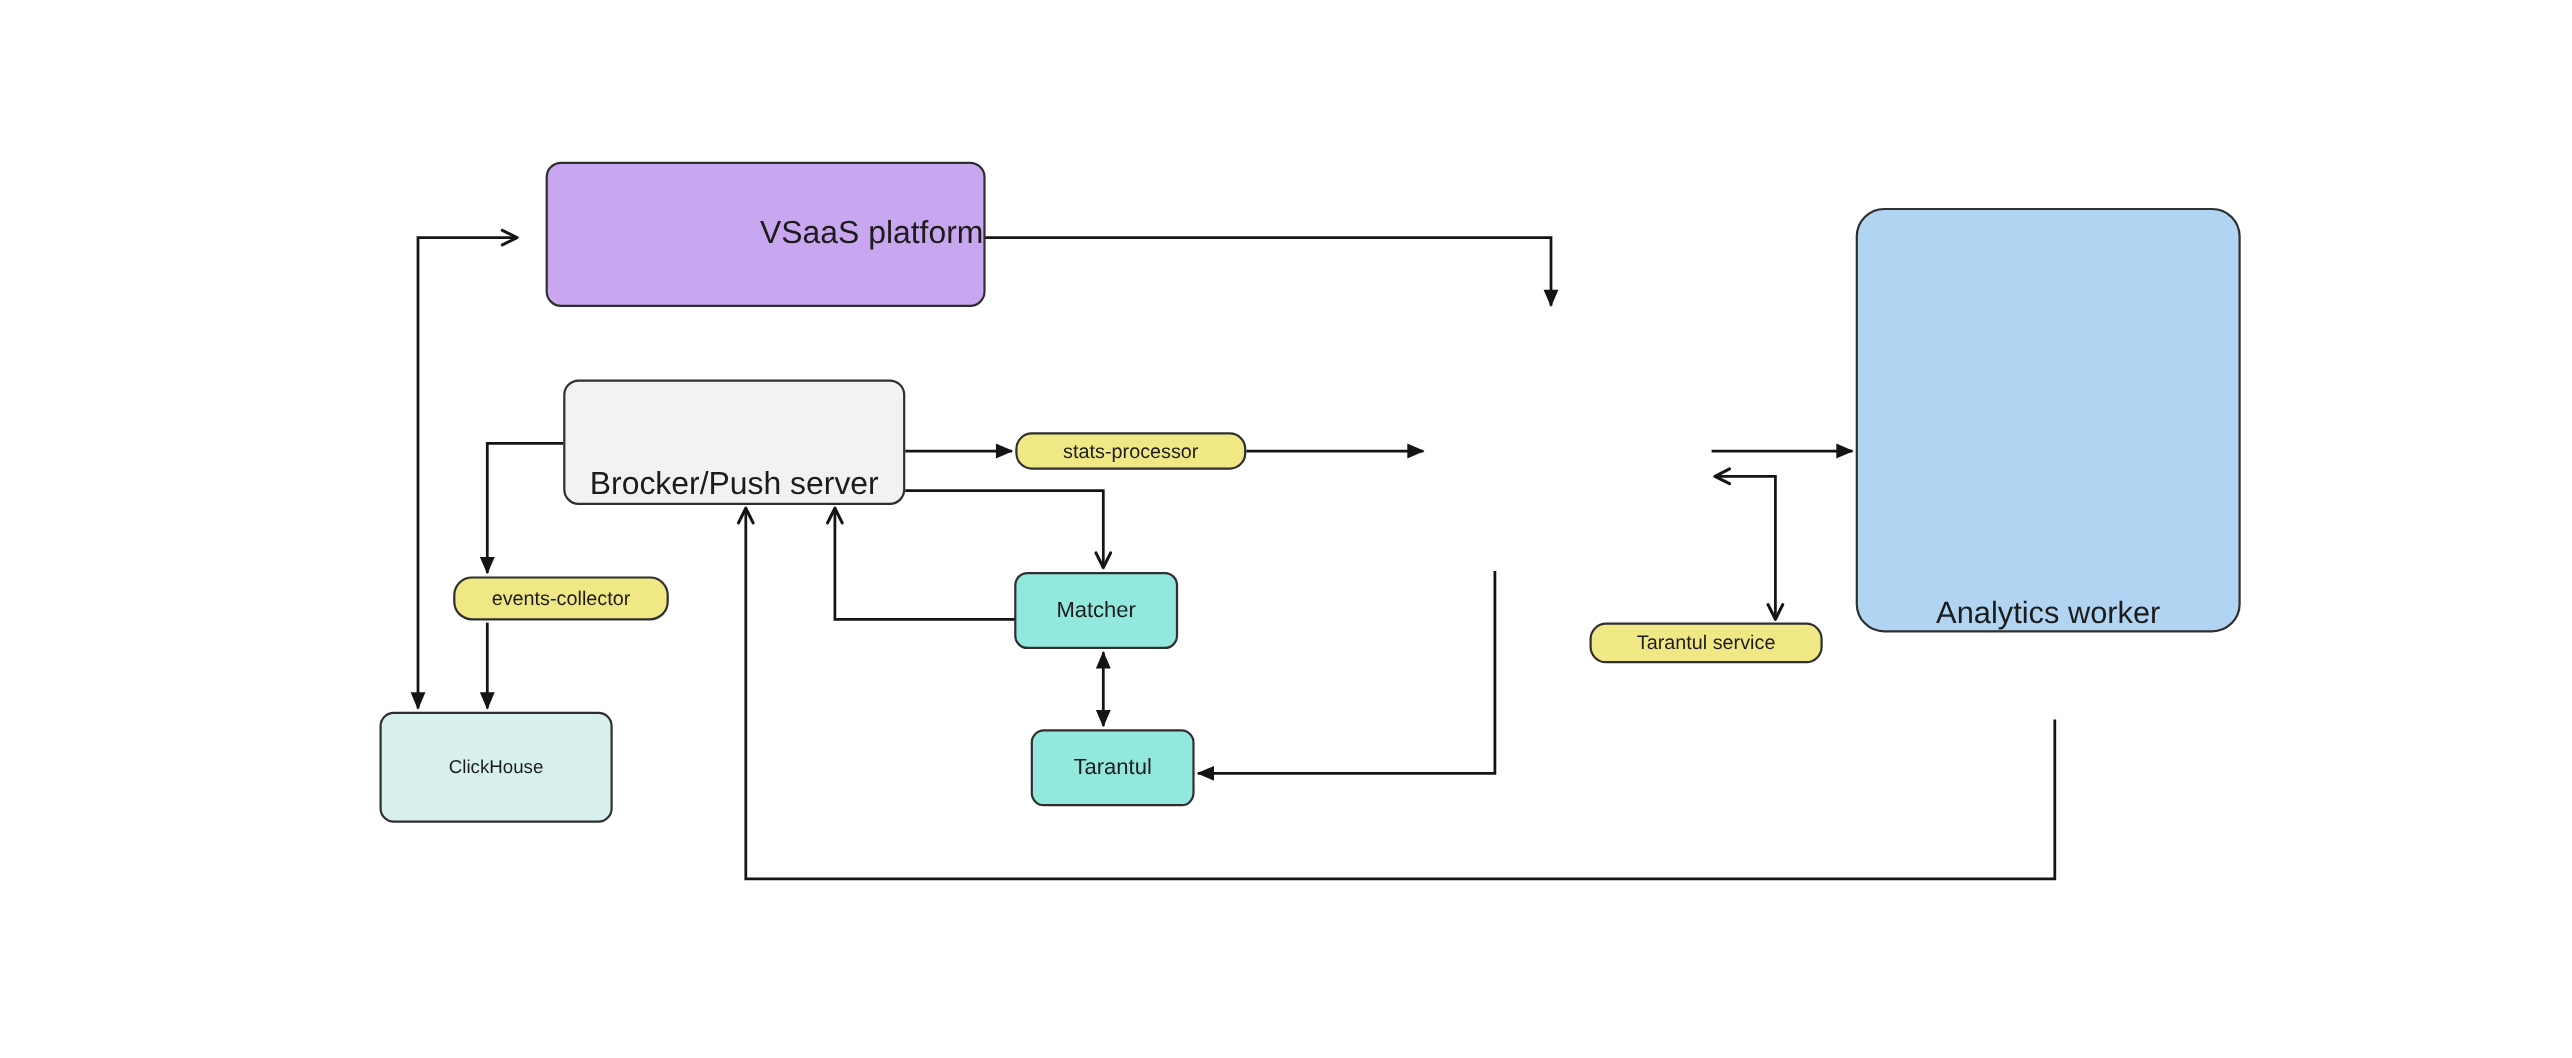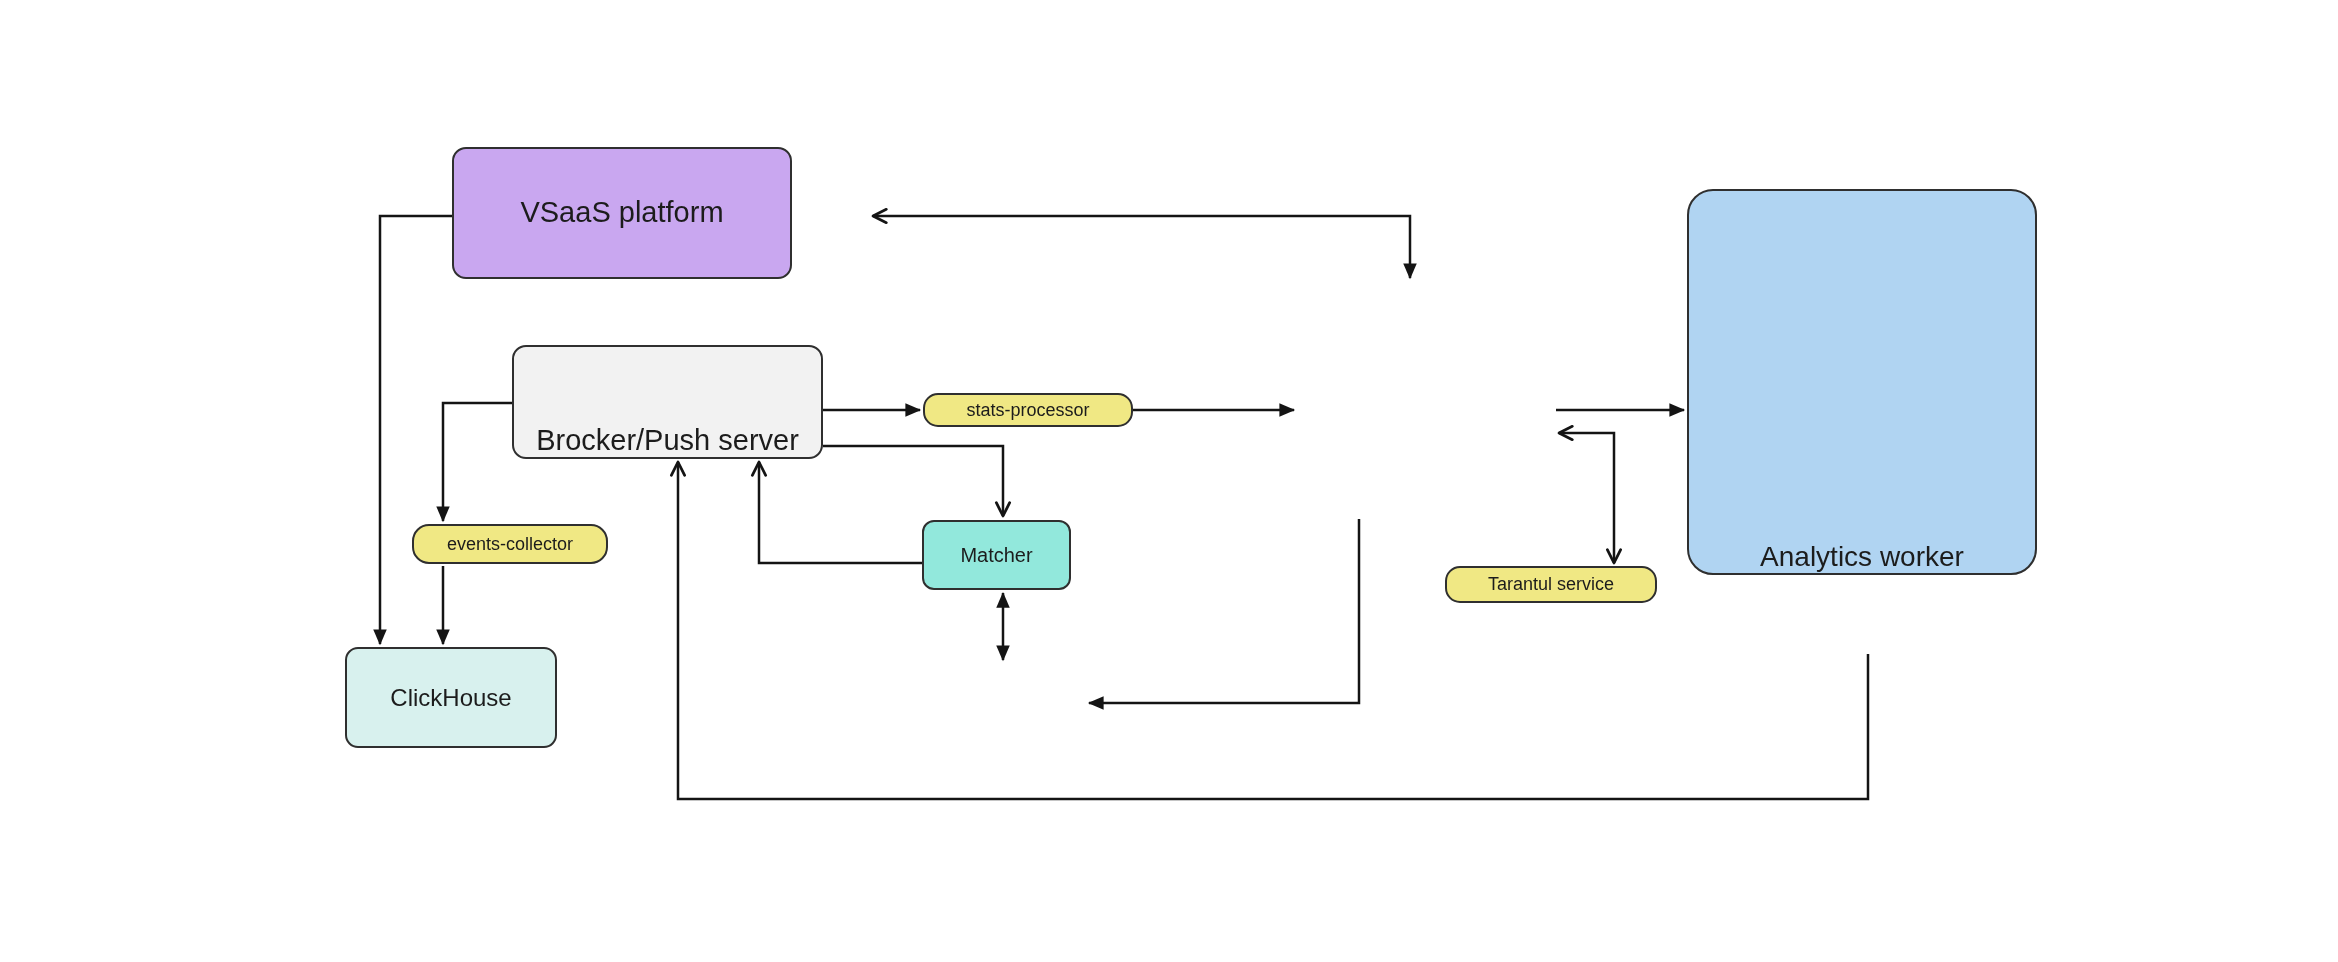--- a/index.html
+++ b/index.html
@@ -34,27 +34,27 @@
     align-items: center;
     justify-content: center;
     text-align: center;
     border: 2px solid #2f2f2f;
     background: #ffffff;
     line-height: 1.15;
   }
   .node span { display: block; }
 
   
-  .n-vsaas       { left: 452px;  top: 147px; width: 340px; height: 132px; background: #c9a7f0; border-radius: 14px; font-size: 29px; }
+  .n-vsaas       { left: 496px;  top: 147px; width: 400px; height: 132px; background: #c9a7f0; border-radius: 14px; font-size: 29px; justify-content: flex-end; }
   .n-brocker     { left: 512px;  top: 345px; width: 311px; height: 114px; background: #f2f2f2; border-radius: 14px; font-size: 29px; align-items: flex-end; }
   .n-stats       { left: 923px;  top: 393px; width: 210px; height: 34px;  background: #f0e884; border-radius: 15px; font-size: 18px; }
   .n-orchestrator{ left: 1297px; top: 281px; width: 259px; height: 238px; background: #d8f1ee; border-radius: 14px; font-size: 27px; }
   .n-analytics   { left: 1687px; top: 189px; width: 350px; height: 386px; background: #b0d4f2; border-radius: 26px; font-size: 28px; align-items: flex-end; }
   .n-events      { left: 412px;  top: 524px; width: 196px; height: 40px;  background: #f0e884; border-radius: 17px; font-size: 18px; }
-  .n-clickhouse  { left: 345px;  top: 647px; width: 212px; height: 101px; background: #d8f1ee; border-radius: 13px; font-size: 24px; }
+  .n-clickhouse  { left: 345px;  top: 647px; width: 212px; height: 101px; background: #d8f1ee; border-radius: 13px; font-size: 17px; }
   .n-matcher     { left: 922px;  top: 520px; width: 149px; height: 70px;  background: #92e8dc; border-radius: 12px; font-size: 20px; }
   .n-tarantul    { left: 937px;  top: 663px; width: 149px; height: 70px;  background: #92e8dc; border-radius: 12px; font-size: 20px; }
   .n-vectorize   { left: 1445px; top: 566px; width: 212px; height: 37px;  background: #f0e884; border-radius: 15px; font-size: 18px; }
 </style>
 </head>
 <body>
 
 <div id="canvas">
 
   <svg id="edges" viewBox="0 0 2338 962" xmlns="http://www.w3.org/2000/svg">
@@ -104,18 +104,21 @@
   </div>
 
   <div class="node n-clickhouse">
     <span>ClickHouse</span>
   </div>
 
   <div class="node n-matcher">
     <span>Matcher</span>
   </div>
 
+  <div class="node n-tarantul">
+    <span>Tarantul</span>
+  </div>
 
   <div class="node n-vectorize">
     <span>Tarantul service</span>
   </div>
 
 </div>
 
 </body></html>

